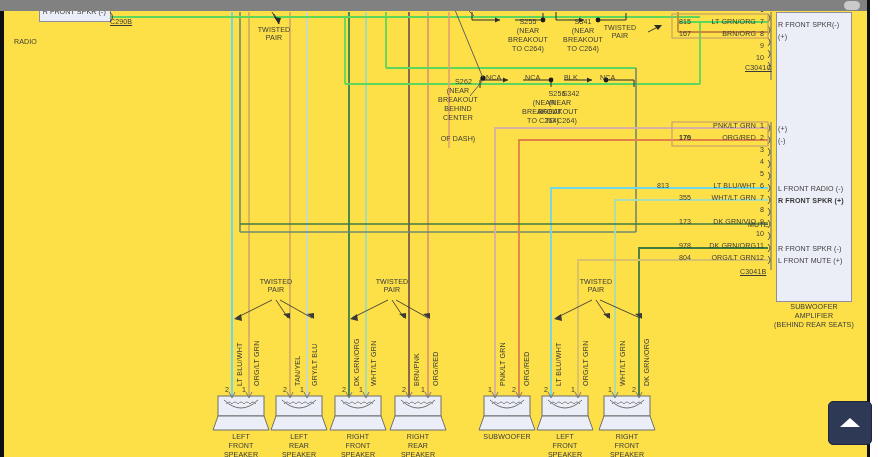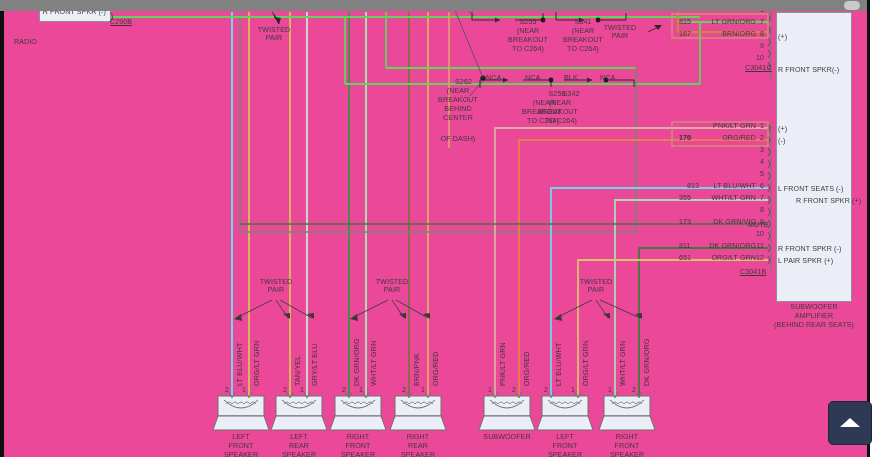--- a/index.html
+++ b/index.html
@@ -1,19 +1,19 @@
 <!DOCTYPE html>
 <html><head>
 <meta charset="utf-8">
 <title>Audio Wiring Diagram</title>
 <style>
   html,body{margin:0;padding:0;background:#fff;}
   body{width:878px;height:457px;overflow:hidden;
        font-family:"Liberation Sans","DejaVu Sans",sans-serif;}
-  #stage{position:relative;width:878px;height:457px;background:#ec4899;overflow:hidden;}
+  #stage{position:relative;width:878px;height:457px;background:#fde047;overflow:hidden;}
   #topbar{position:absolute;left:0;top:0;width:878px;height:11px;background:#818181;}
   #topbar .nub{position:absolute;right:18px;top:1px;width:16px;height:9px;
        background:#c9c9c9;border-radius:5px;}
   #rightedge{position:absolute;right:0;top:0;width:8px;height:457px;
        background:#ffffff;border-left:3px solid #0f0f0f;}
   #leftedge{position:absolute;left:0;top:11px;width:4px;height:446px;background:#0f0f0f;}
   svg.layer{position:absolute;left:0;top:0;width:878px;height:457px;}
   .t{position:absolute;font-size:7.1px;color:#3a3a3a;line-height:8.4px;
      white-space:nowrap;letter-spacing:.1px;}
   .t.c{text-align:center;}
@@ -307,21 +307,21 @@
   <div class="t c" style="left:510px;top:108px;width:64px;">BREAKOUT</div>
   <div class="t c" style="left:526px;top:108px;width:64px;">BREAKOUT</div>
   <div class="t c" style="left:514px;top:117px;width:58px;">TO C264)</div>
   <div class="t c" style="left:532px;top:117px;width:58px;">TO C264)</div>
 
   <div id="amp-top-pins">
       <div class="t r" style="left: 744px; top: 6px; width: 20px;">6</div>
       <div class="t" style="left: 679px; top: 18px;">815</div>
       <div class="t r" style="left: 690px; top: 18px; width: 66px;">LT GRN/ORG</div>
       <div class="t r" style="left: 744px; top: 18px; width: 20px;">7</div>
-      <div class="t" style="left: 778px; top: 21px; margin-top: 45px;">R FRONT SPKR(-)</div>
+      <div class="t" style="left: 778px; top: 21px;">R FRONT SPKR(-)</div>
       <div class="t" style="left: 679px; top: 30px;">167</div>
       <div class="t r" style="left: 690px; top: 30px; width: 66px;">BRN/ORG</div>
       <div class="t r" style="left: 744px; top: 30px; width: 20px;">8</div>
       <div class="t" style="left: 778px; top: 33px;">(+)</div>
       <div class="t r" style="left: 744px; top: 42px; width: 20px;">9</div>
       <div class="t r" style="left: 744px; top: 54px; width: 20px;">10</div>
     </div>
   <div class="t ulink" style="left:745px;top:64px;">C3041C</div>
 
   <div id="amp-bottom-pins">
@@ -329,42 +329,42 @@
       <div class="t r" style="left: 690px; top: 122px; width: 66px;">PNK/LT GRN</div>
       <div class="t r" style="left: 744px; top: 122px; width: 20px;">1</div>
       <div class="t" style="left: 778px; top: 125px;">(+)</div>
       <div class="t" style="left: 679px; top: 134px;">179</div>
       <div class="t r" style="left: 690px; top: 134px; width: 66px;">ORG/RED</div>
       <div class="t r" style="left: 744px; top: 134px; width: 20px;">2</div>
       <div class="t" style="left: 778px; top: 137px;">(-)</div>
       <div class="t r" style="left: 744px; top: 146px; width: 20px;">3</div>
       <div class="t r" style="left: 744px; top: 158px; width: 20px;">4</div>
       <div class="t r" style="left: 744px; top: 170px; width: 20px;">5</div>
-      <div class="t" style="left: 687px; top: 182px;">813</div>
+      <div class="t" style="left: 657px; top: 182px;">813</div>
       <div class="t r" style="left: 690px; top: 182px; width: 66px;">LT BLU/WHT</div>
       <div class="t r" style="left: 744px; top: 182px; width: 20px;">6</div>
-      <div class="t" style="left: 778px; top: 185px;">L FRONT SEATS (-)</div>
+      <div class="t" style="left: 778px; top: 185px;">L FRONT RADIO (-)</div>
       <div class="t" style="left: 679px; top: 194px;">355</div>
       <div class="t r" style="left: 690px; top: 194px; width: 66px;">WHT/LT GRN</div>
       <div class="t r" style="left: 744px; top: 194px; width: 20px;">7</div>
-      <div class="t" style="left: 796px; top: 197px;">R FRONT SPKR (+)</div>
+      <div class="t" style="left: 778px; top: 197px; font-weight: bold;">R FRONT SPKR (+)</div>
       <div class="t r" style="left: 744px; top: 206px; width: 20px;">8</div>
       <div class="t" style="left: 679px; top: 218px;">173</div>
       <div class="t r" style="left: 690px; top: 218px; width: 66px;">DK GRN/VIO</div>
       <div class="t r" style="left: 744px; top: 218px; width: 20px;">9</div>
       <div class="t" style="left: 748px; top: 221px;">MUTE</div>
       <div class="t r" style="left: 744px; top: 230px; width: 20px;">10</div>
-      <div class="t" style="left: 679px; top: 242px;">811</div>
+      <div class="t" style="left: 679px; top: 242px;">978</div>
       <div class="t r" style="left: 690px; top: 242px; width: 66px;">DK GRN/ORG</div>
       <div class="t r" style="left: 744px; top: 242px; width: 20px;">11</div>
       <div class="t" style="left: 778px; top: 245px;">R FRONT SPKR (-)</div>
-      <div class="t" style="left: 679px; top: 254px;">651</div>
+      <div class="t" style="left: 679px; top: 254px;">804</div>
       <div class="t r" style="left: 690px; top: 254px; width: 66px;">ORG/LT GRN</div>
       <div class="t r" style="left: 744px; top: 254px; width: 20px;">12</div>
-      <div class="t" style="left: 778px; top: 257px;">L PAIR SPKR (+)</div>
+      <div class="t" style="left: 778px; top: 257px;">L FRONT MUTE (+)</div>
     </div>
   <div class="t ulink" style="left:740px;top:268px;">C3041B</div>
 
   <div class="t c" style="left:766px;top:303px;width:96px;">SUBWOOFER</div>
   <div class="t c" style="left:766px;top:312px;width:96px;">AMPLIFIER</div>
   <div class="t c" style="left:758px;top:321px;width:112px;">(BEHIND REAR SEATS)</div>
 
   <div class="t c" style="left:250px;top:278px;width:52px;">
     <span>TWISTED</span><br>
     <span>PAIR</span>

